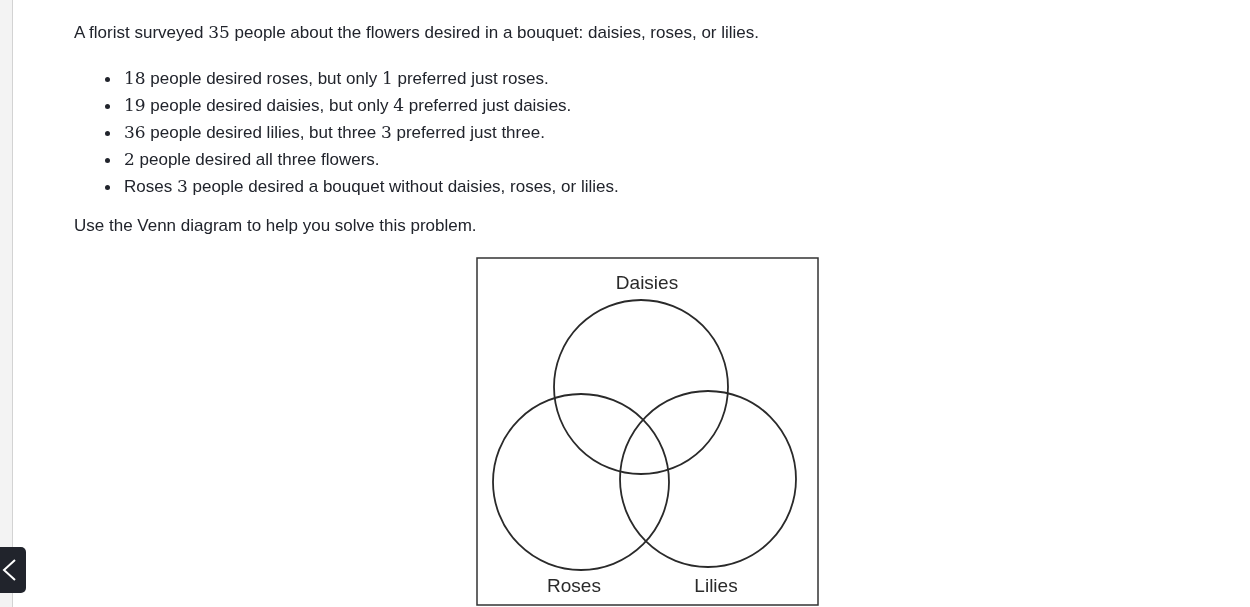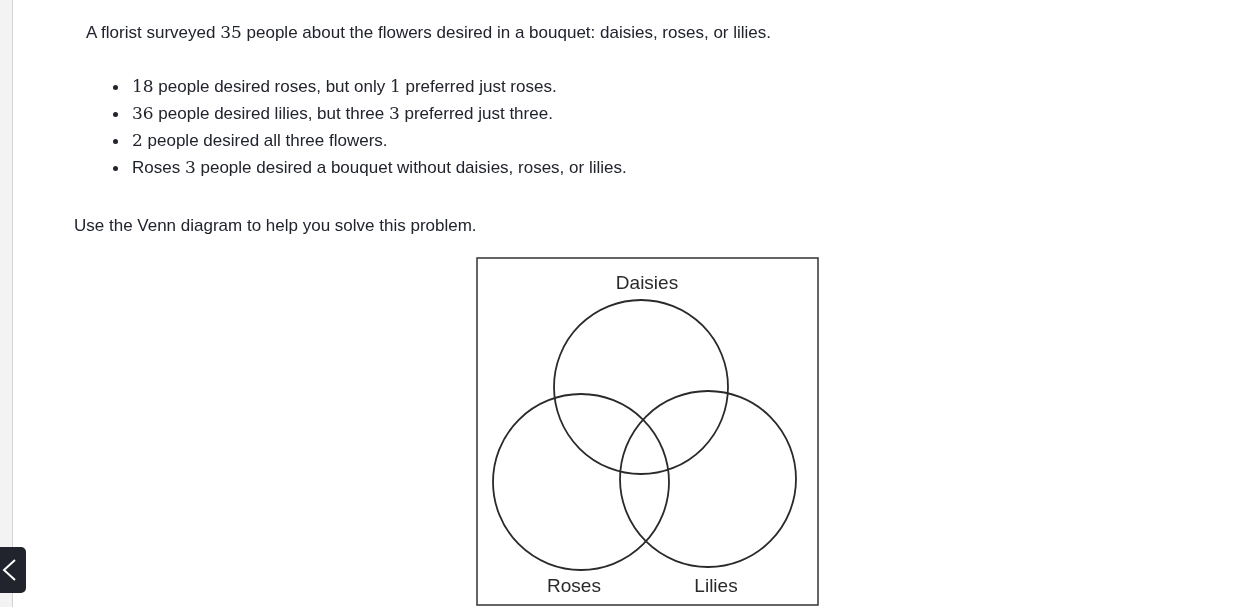--- a/index.html
+++ b/index.html
@@ -28,33 +28,33 @@
       cursor: pointer;
     }
     .collapse-button svg { position: absolute; left: 2px; top: 12px; }
     .content {
       position: absolute;
       left: 74px; top: 0;
       width: 1100px;
     }
     .intro {
       position: absolute;
-      top: 21px; left: 12px;
+      top: 21px; left: 0;
       font-size: 17px;
       line-height: 22px;
       white-space: nowrap;
     }
     .num {
       font-family: "DejaVu Serif", "Liberation Serif", serif;
       font-size: 17px;
     }
     ul.facts {
       position: absolute;
       top: 65px; left: 0;
-      margin: 8px;
+      margin: 0;
       padding: 0 0 0 50px;
       list-style: none;
     }
     ul.facts li {
       position: relative;
       font-size: 17px;
       line-height: 27px;
       height: 27px;
       white-space: nowrap;
     }
@@ -97,20 +97,23 @@
 <div class="content">
   <div class="intro">
     <span>A florist surveyed </span><span class="num">35</span><span> people about the flowers desired in a bouquet: daisies, roses, or lilies.</span>
   </div>
 
   <ul class="facts">
     <li>
       <span class="num">18</span><span> people desired roses, but only </span><span class="num">1</span><span> preferred just roses.</span>
     </li>
     <li>
+      <span class="num">19</span><span> people desired daisies, but only </span><span class="num">4</span><span> preferred just daisies.</span>
+    </li>
+    <li>
       <span class="num">36</span><span> people desired lilies, but three </span><span class="num">3</span><span> preferred just three.</span>
     </li>
     <li>
       <span class="num">2</span><span> people desired all three flowers.</span>
     </li>
     <li>
       <span>Roses </span><span class="num">3</span><span> people desired a bouquet without daisies, roses, or lilies.</span>
     </li>
   </ul>
 

